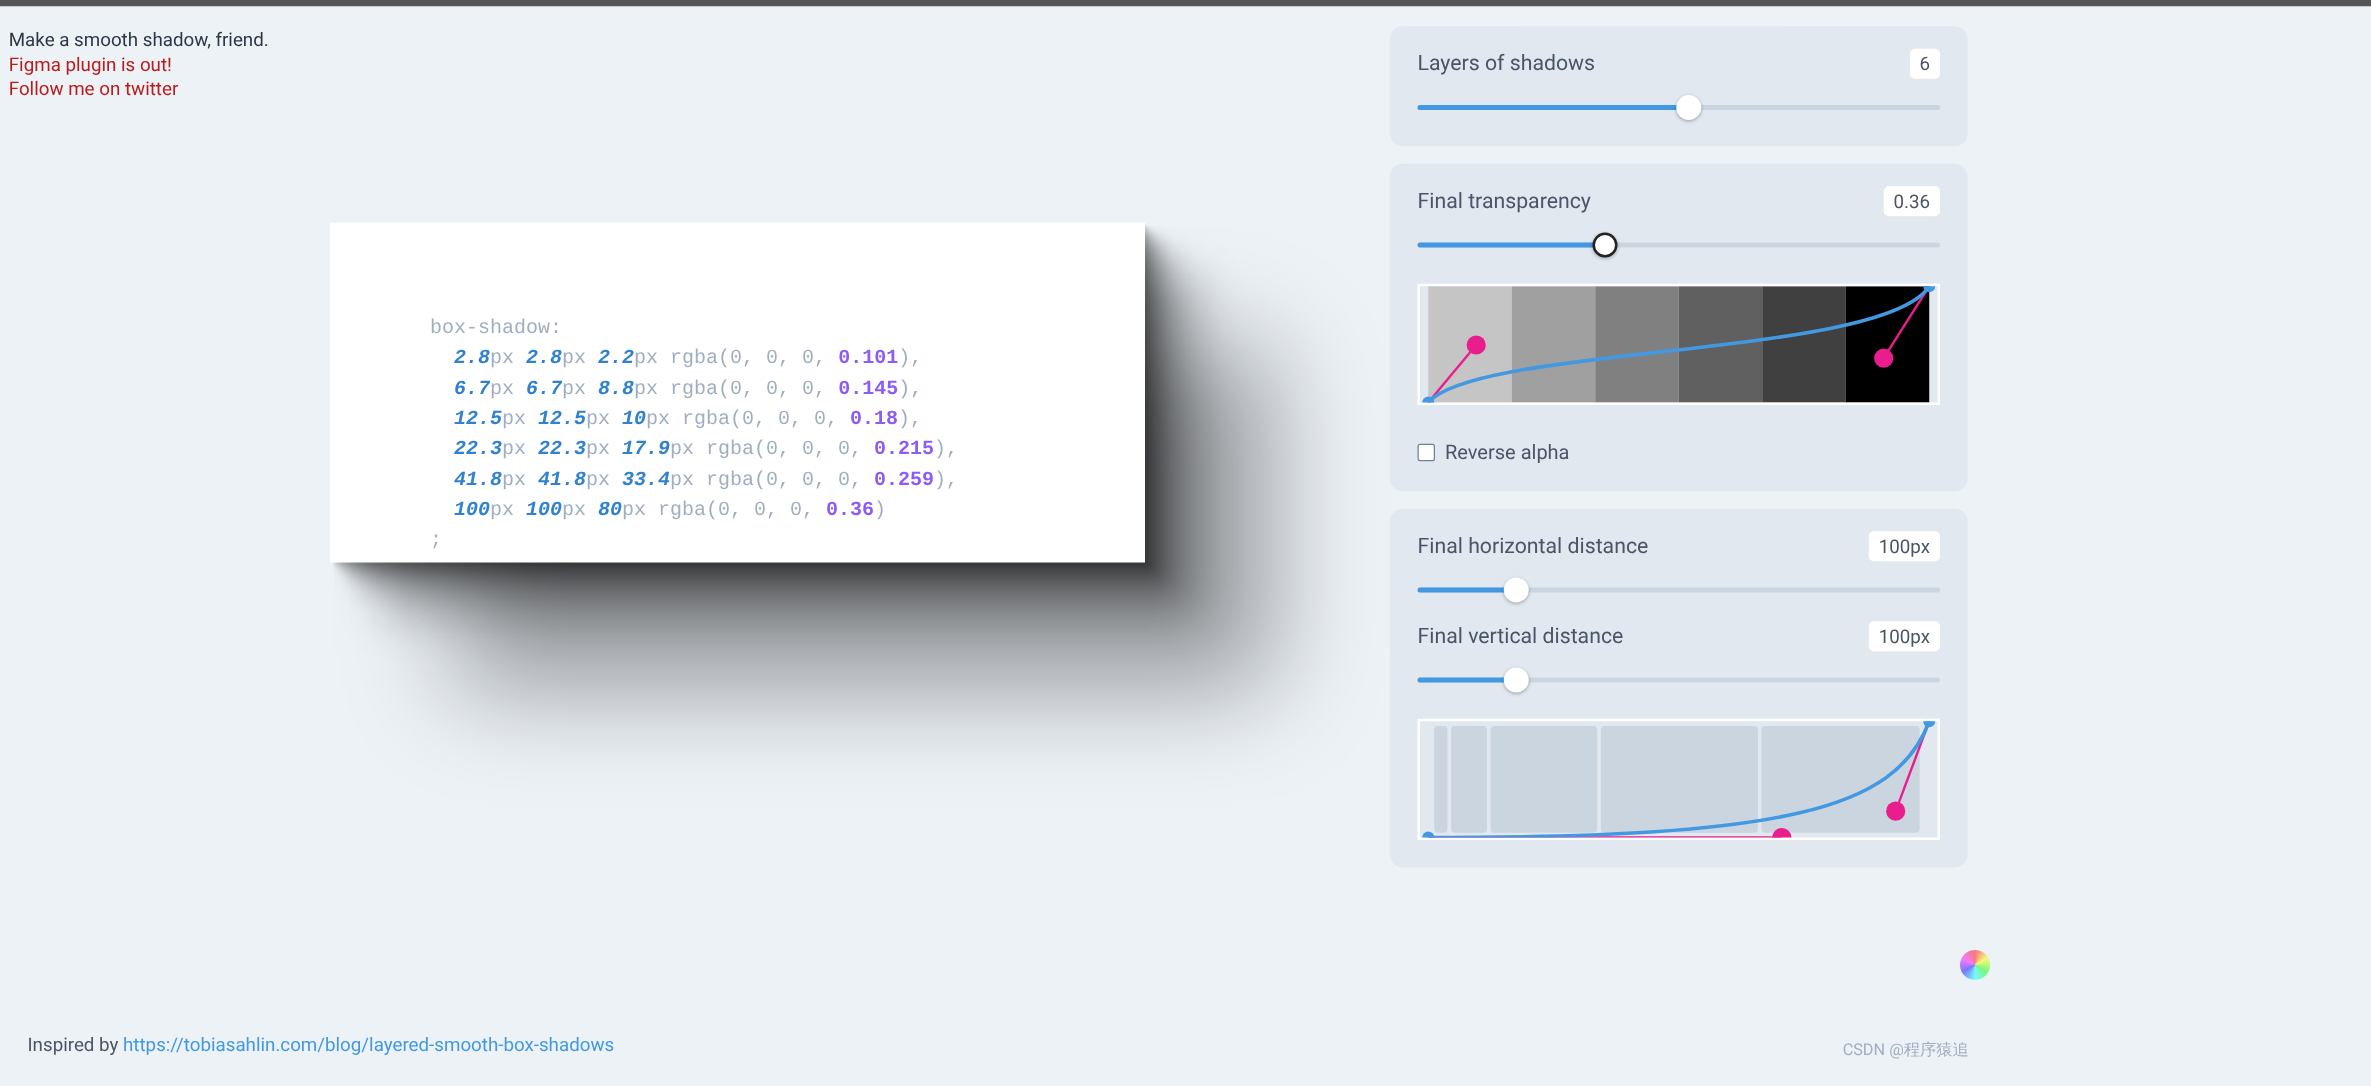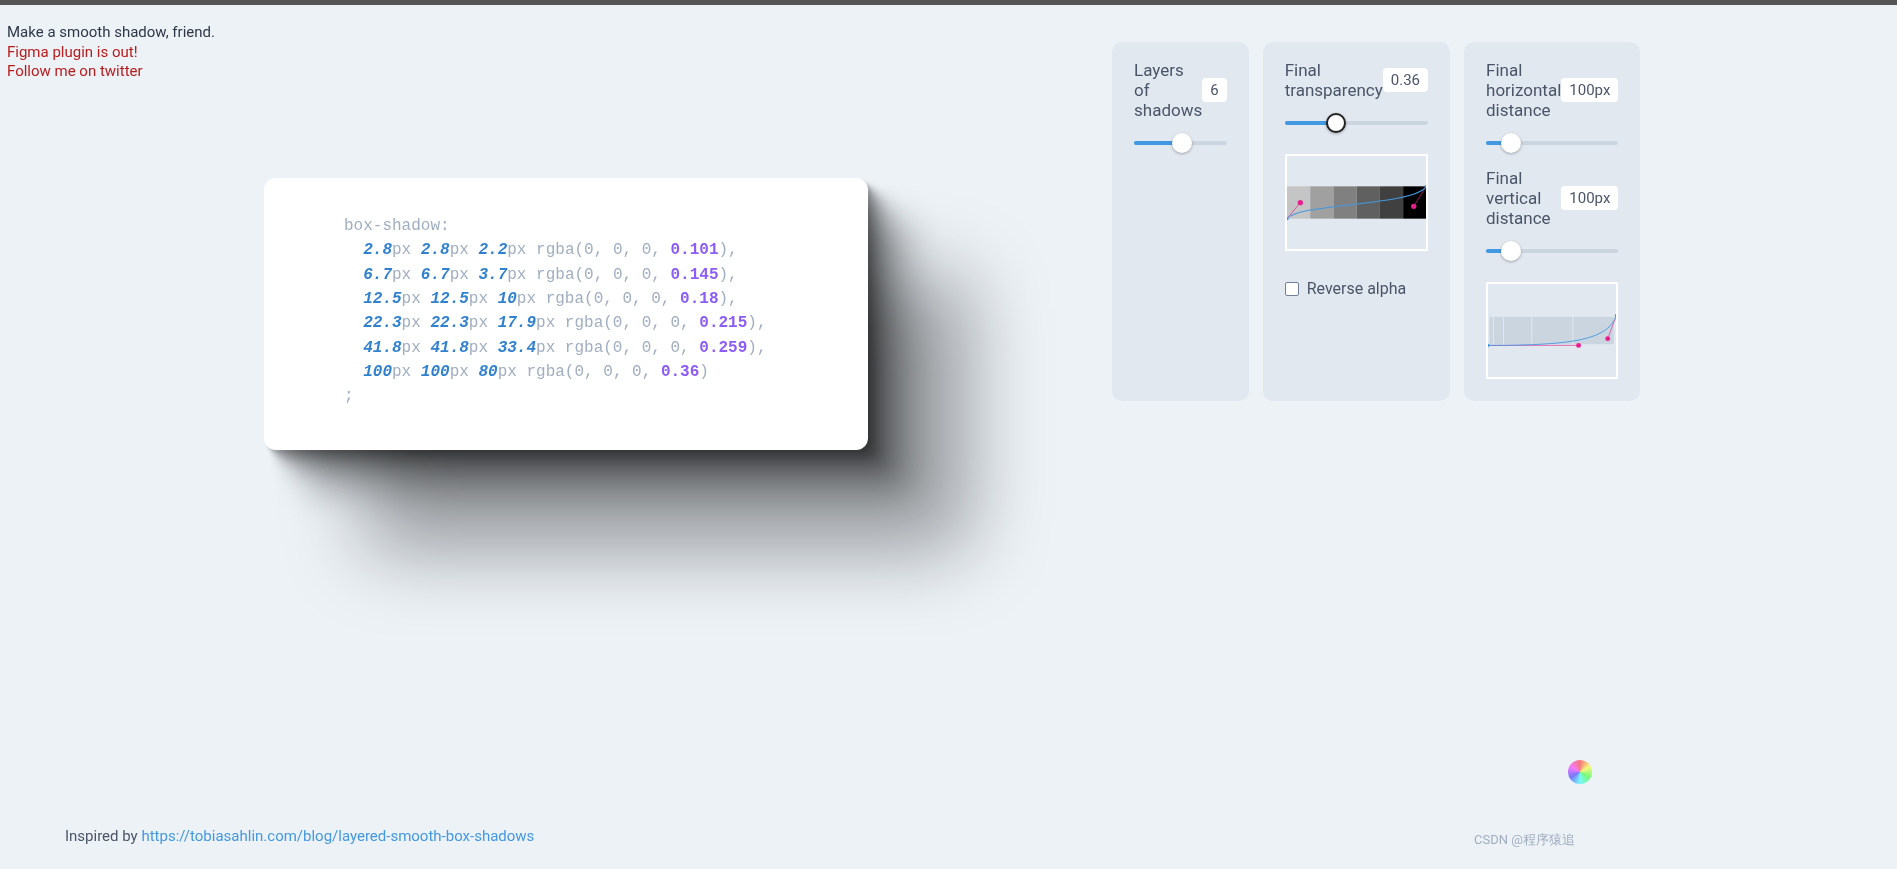--- a/index.html
+++ b/index.html
@@ -23,48 +23,49 @@
   top: 23px;
   left: 7px;
   font-size: 15px;
   line-height: 1.3;
 }
 .header .link { color: #b91c1c; cursor: pointer; }
 .preview-card {
   position: absolute;
   left: 264px;
   top: 178px;
-  width: 604px;
+  width: 652px;
   height: 272px;
   background: #fff;
-  border-radius: 12px;
+  border-radius: 0;
   box-shadow:
     2.8px 2.8px 2.2px rgba(0,0,0,0.101),
     6.7px 6.7px 5.3px rgba(0,0,0,0.145),
     12.5px 12.5px 10px rgba(0,0,0,0.18),
     22.3px 22.3px 17.9px rgba(0,0,0,0.215),
     41.8px 41.8px 33.4px rgba(0,0,0,0.259),
     100px 100px 80px rgba(0,0,0,0.36);
-  padding: 36px 38px 30px 80px;
+  padding: 72px 38px 30px 80px;
 }
 .code {
   font-family: "Courier New", monospace;
   font-size: 16px;
   line-height: 1.52;
   color: #a0aec0;
   white-space: pre;
 }
 .code .num { color: #3182ce; font-weight: 600; font-style: italic; }
 .code .bold { color: #8b5cf6; font-weight: 700; }
 .sidebar {
   position: absolute;
   right: 323px;
-  top: 42px;
+  top: 21px;
   width: 462px;
   display: flex;
+  flex-direction: column;
   gap: 14px;
 }
 .panel {
   background: #e2e8f0;
   border-radius: 10px;
   padding: 18px 22px 22px;
 }
 .row {
   display: flex;
   justify-content: space-between;
@@ -133,21 +134,20 @@
   border: 1.5px solid #718096;
   border-radius: 2px;
   background: #fff;
 }
 .footer {
   position: absolute;
   bottom: 24px;
   left: 22px;
   font-size: 15px;
   color: #4a5568;
-  margin-left: 43px;
 }
 .footer a { color: #4299e1; text-decoration: none; }
 .watermark {
   position: absolute;
   bottom: 20px;
   right: 322px;
   font-size: 13px;
   color: #a0aec0;
 }
 .colorwheel {
@@ -167,21 +167,21 @@
 
 <div class="header">
   <div>Make a smooth shadow, friend.</div>
   <div class="link">Figma plugin is out!</div>
   <div class="link">Follow me on twitter</div>
 </div>
 
 <div class="preview-card">
   <div class="code" id="code-block">box-shadow:
   <span class="num">2.8</span>px <span class="num">2.8</span>px <span class="num">2.2</span>px rgba(0, 0, 0, <span class="bold">0.101</span>),
-  <span class="num">6.7</span>px <span class="num">6.7</span>px <span class="num">3.7</span>px rgba(0, 0, 0, <span class="bold">0.145</span>),
+  <span class="num">6.7</span>px <span class="num">6.7</span>px <span class="num">8.8</span>px rgba(0, 0, 0, <span class="bold">0.145</span>),
   <span class="num">12.5</span>px <span class="num">12.5</span>px <span class="num">10</span>px rgba(0, 0, 0, <span class="bold">0.18</span>),
   <span class="num">22.3</span>px <span class="num">22.3</span>px <span class="num">17.9</span>px rgba(0, 0, 0, <span class="bold">0.215</span>),
   <span class="num">41.8</span>px <span class="num">41.8</span>px <span class="num">33.4</span>px rgba(0, 0, 0, <span class="bold">0.259</span>),
   <span class="num">100</span>px <span class="num">100</span>px <span class="num">80</span>px rgba(0, 0, 0, <span class="bold">0.36</span>)
 ;</div>
 </div>
 
 <div class="sidebar">
 
   <div class="panel">

